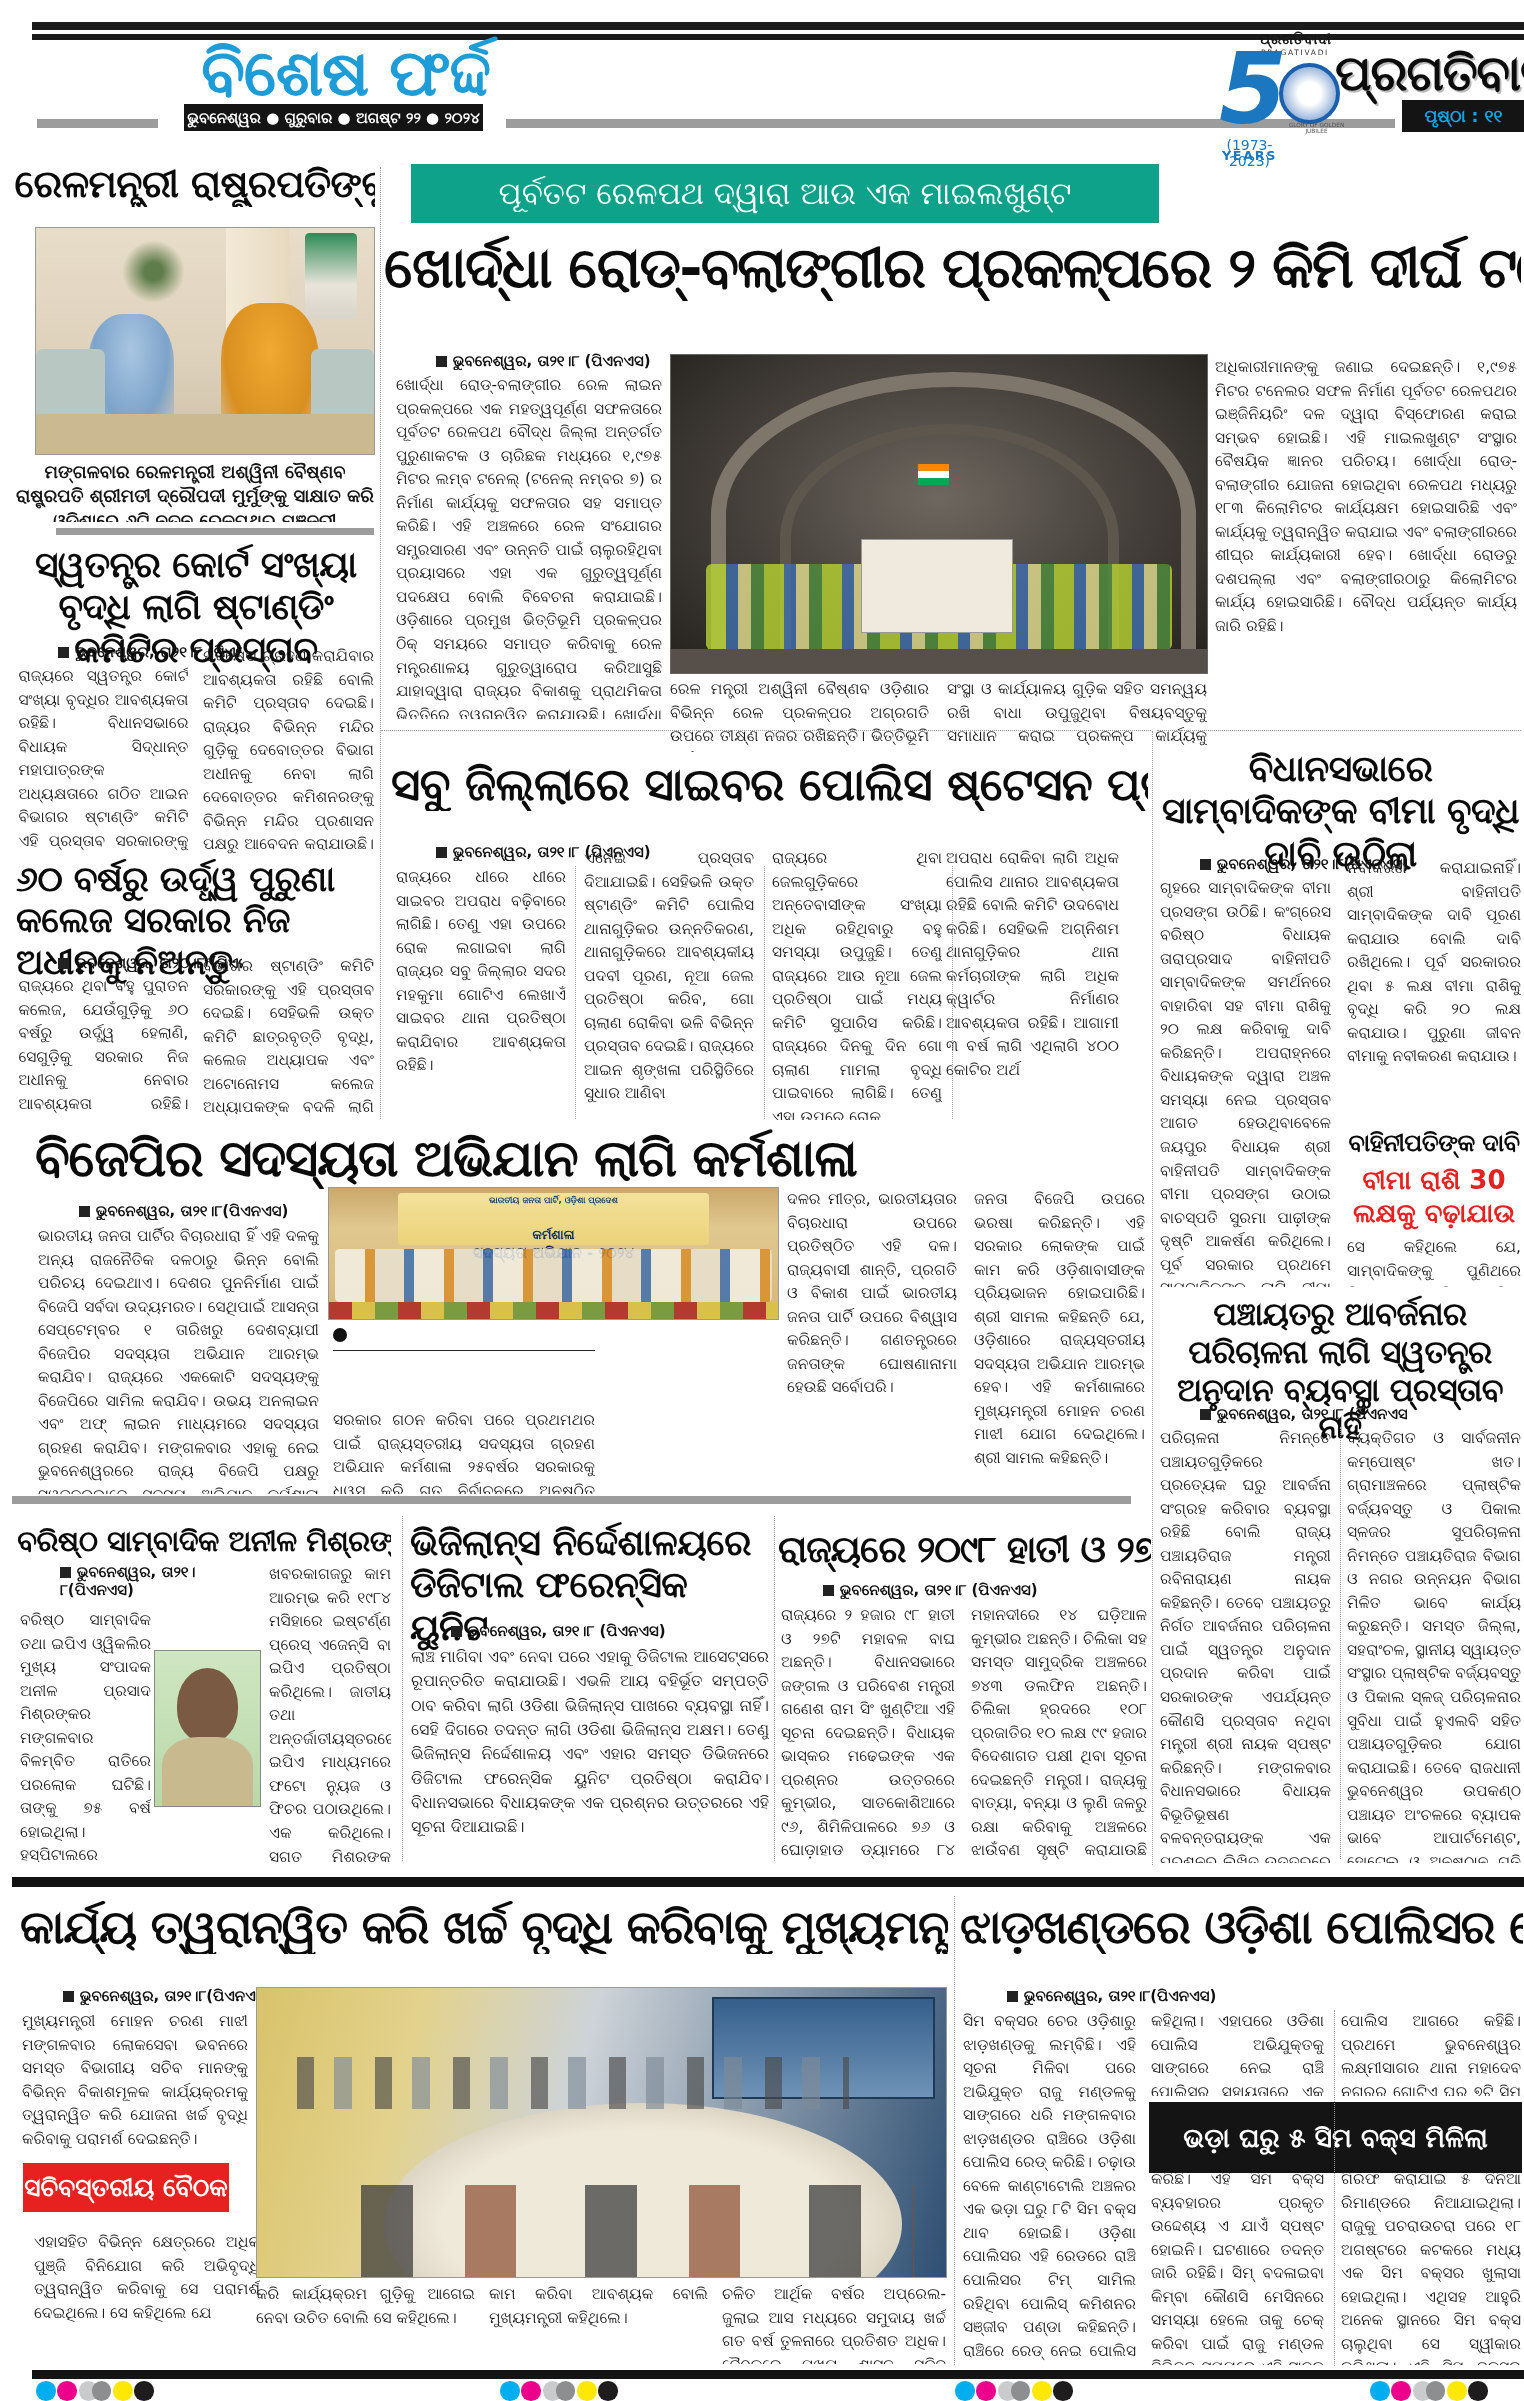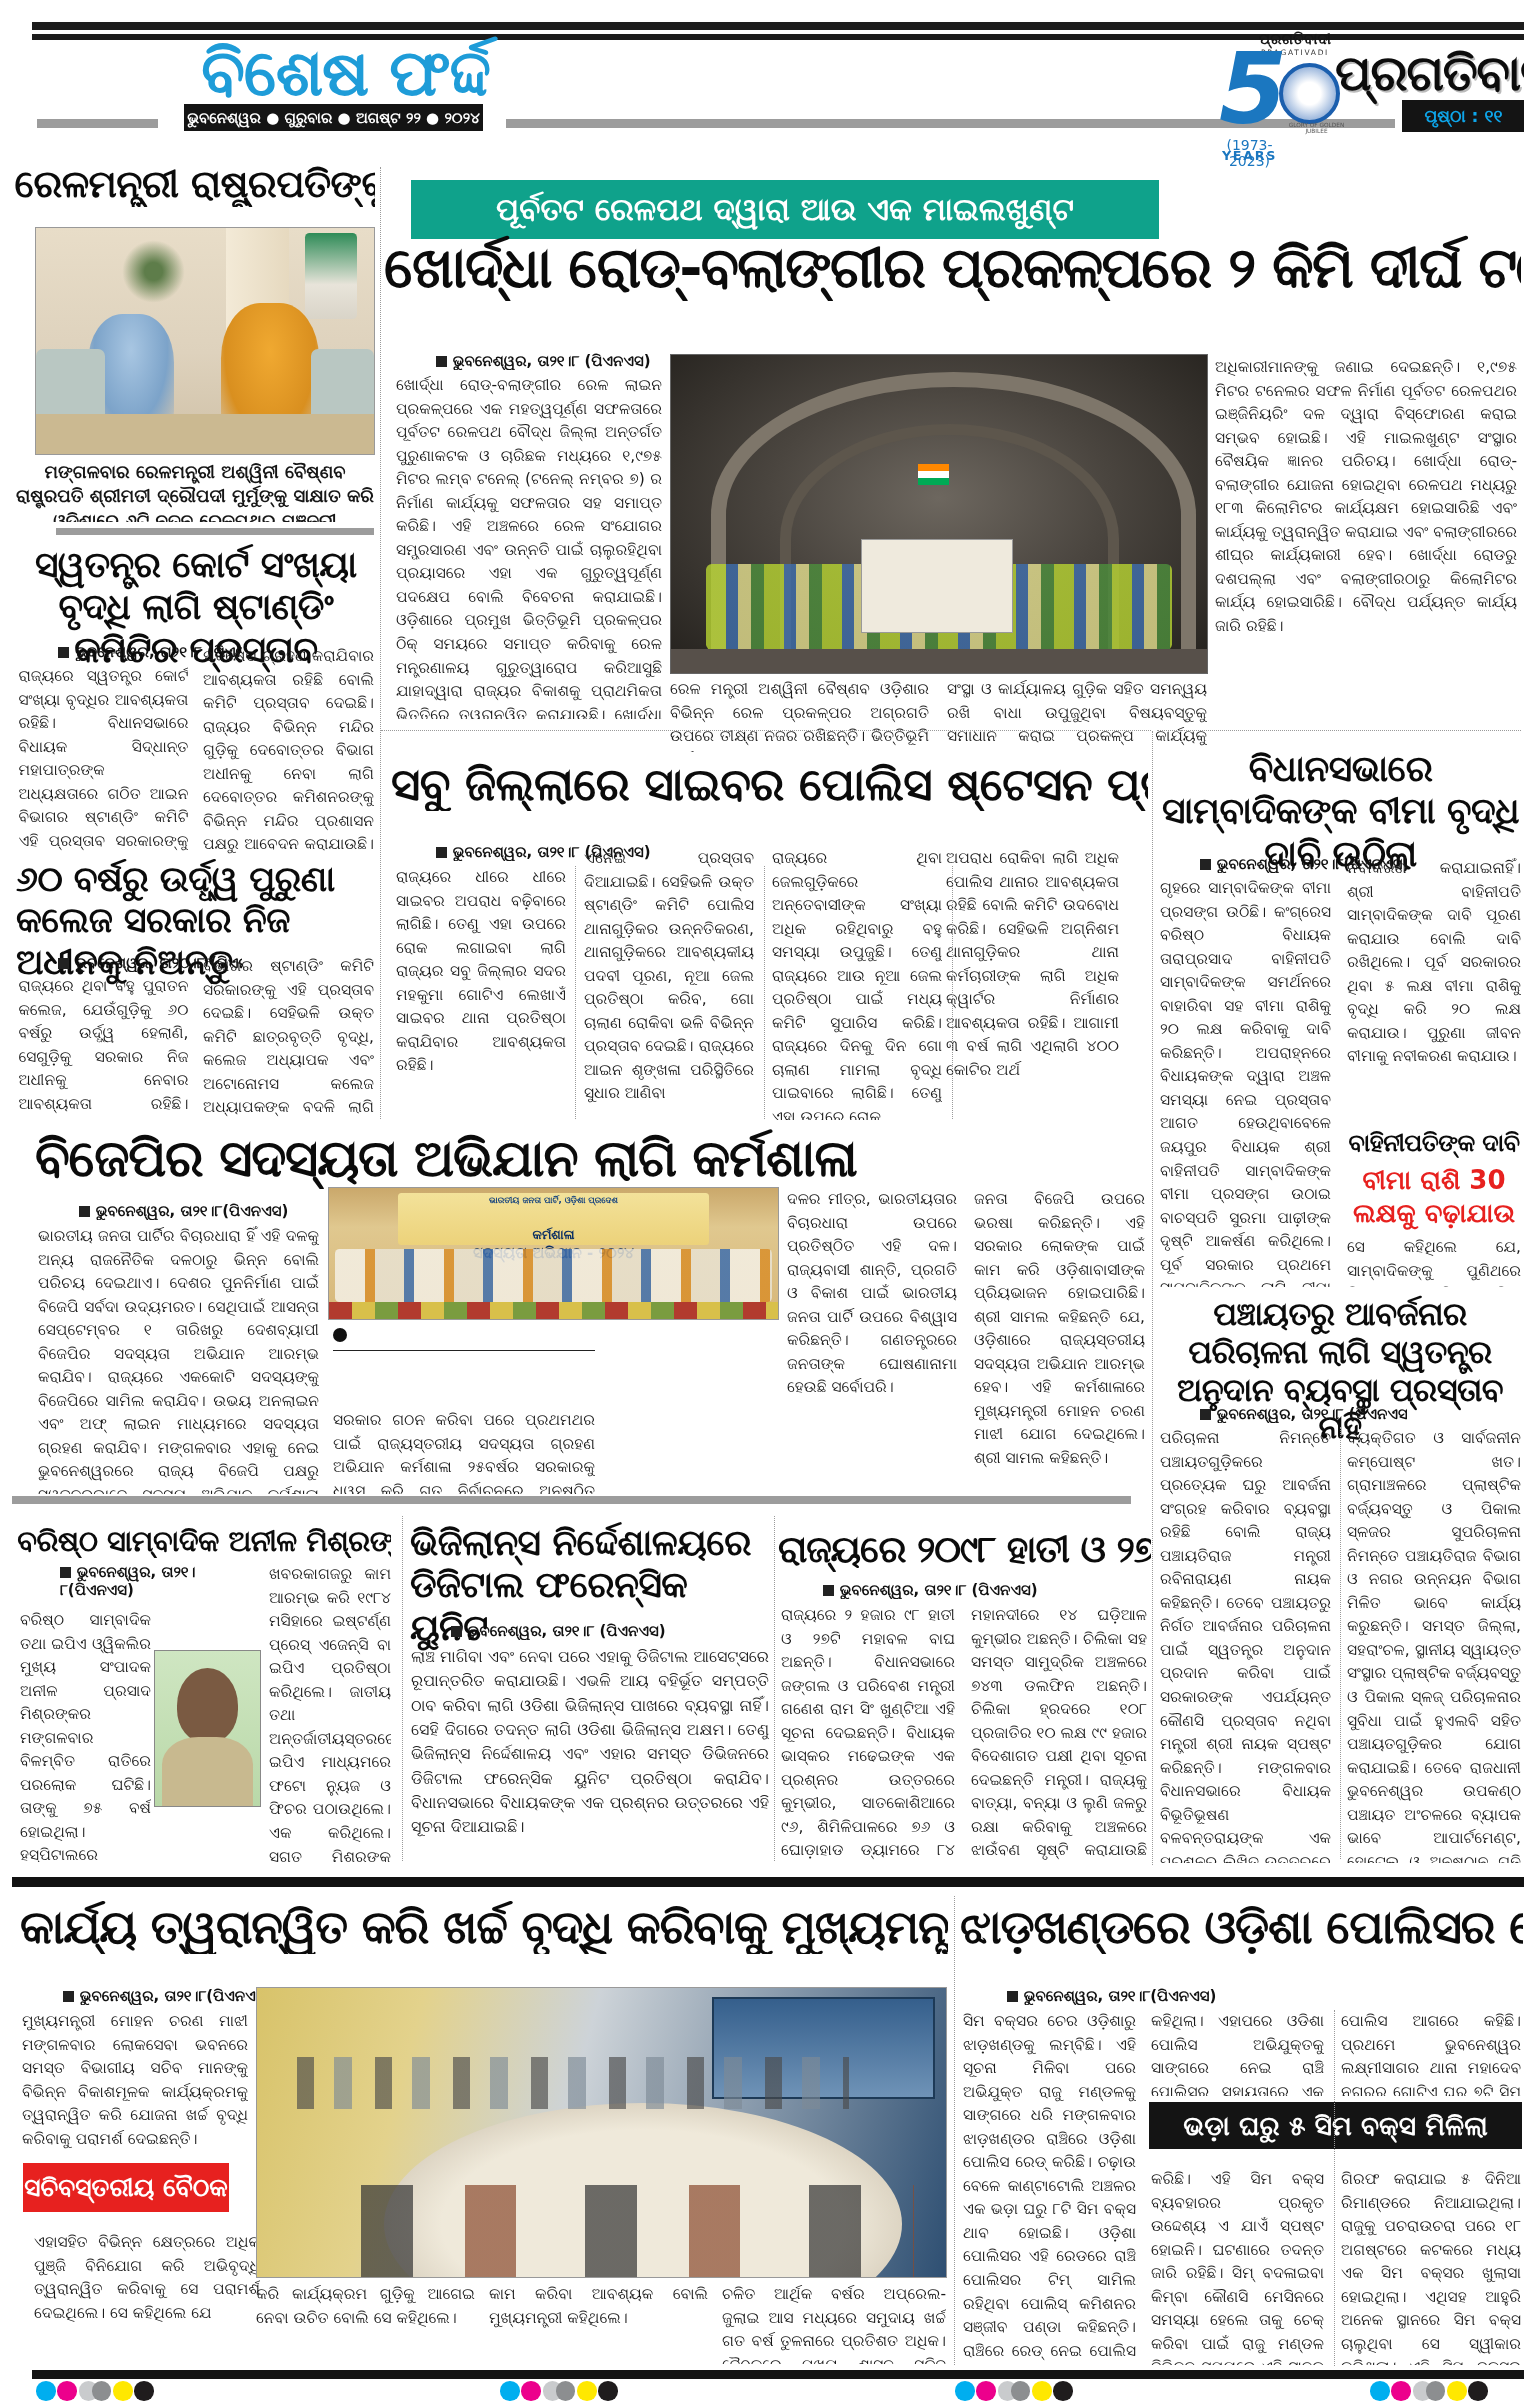--- a/index.html
+++ b/index.html
@@ -10,21 +10,21 @@
   .bc{font-size:15.5px;line-height:1.52;text-align:justify;overflow:hidden;color:#1a1a1a;}
   .cap{font-size:18px;line-height:1.35;font-weight:700;text-align:center;color:#161616;}
   .dl{font-size:15px;font-weight:700;white-space:nowrap;overflow:hidden;margin-left:40px;}
   .sq{display:inline-block;width:11px;height:11px;background:#222;margin-right:5.8px;vertical-align:middle;}
   .vd{border-left:1.7px dotted #9a9a9a;width:0;}
   .hd{border-top:1.7px dotted #9a9a9a;height:0;}
   .grule{background:#9c9c9c;}
   .blackbar{background:#141414;}
   .photo{overflow:hidden;}
   .dot{width:19.6px;height:19.6px;border-radius:50%;display:inline-block;margin-right:1.7px;vertical-align:top;}
-  .kicker{background:#0fa28b;color:#fff;font-weight:700;text-align:center;margin-top:16px;}
+  .kicker{background:#0fa28b;color:#fff;font-weight:400;text-align:center;}
   .centered{display:flex;align-items:center;justify-content:center;}
 </style>
 </head>
 <body>
 
 <div class="abs" style="left:32px;top:22px;width:1493px;height:7.5px;background:#1c1c1c;"></div>
 <div class="abs" style="left:32px;top:34px;width:1493px;height:6.3px;background:#1c1c1c;"></div>
 
 <div class="abs" style="left:104px;top:36px;width:483px;text-align:center;font-size:64px;font-weight:700;color:#1e9cd8;letter-spacing:-1.2px;">ବିଶେଷ ଫର୍ଦ୍ଦ</div>
 
@@ -192,21 +192,21 @@
 <div class="abs bc" style="left:489px;top:2283px;width:219px;height:81px;">କାମ କରିବା ଆବଶ୍ୟକ ବୋଲି ମୁଖ୍ୟମନ୍ତ୍ରୀ କହିଥିଲେ।</div>
 <div class="abs bc" style="left:722px;top:2283px;width:224px;height:81px;">ଚଳିତ ଆର୍ଥିକ ବର୍ଷର ଅପ୍ରେଲ- ଜୁଲାଇ ଆସ ମଧ୍ୟରେ ସମୁଦାୟ ଖର୍ଚ୍ଚ ଗତ ବର୍ଷ ତୁଳନାରେ ପ୍ରତିଶତ ଅଧିକ। ବୈଠକରେ ମୁଖ୍ୟ ଶାସନ ସଚିବ ମନୋଜ ଆହୁଜା, ଉନ୍ନୟନ କମିଶନର ଅନୁ ଗର୍ଗ, ମୁଖ୍ୟମନ୍ତ୍ରୀଙ୍କ ଅତିରିକ୍ତ ମୁଖ୍ୟ ଶାସନ ସଚିବ ନିକୁଞ୍ଜ ବିହାରୀ ଧଳ ଏବଂ ଶାସନ ସଚିବମାନେ ଉପସ୍ଥିତ ଥିଲେ।</div>
 
 <div class="abs hl" style="left:960px;top:1900px;width:563px;font-size:46px;white-space:nowrap;overflow:hidden;letter-spacing:-1.2px;">ଝାଡ଼ଖଣ୍ଡରେ ଓଡ଼ିଶା ପୋଲିସର ରେଡ୍</div>
 <div class="abs dl" style="left:967px;top:1987px;width:230px;">
   <span class="sq"></span><span>ଭୁବନେଶ୍ୱର, ତା୨୧।୮(ପିଏନଏସ)</span>
 </div>
 <div class="abs bc" style="left:963px;top:2010px;width:173px;height:356px;">ସିମ ବକ୍ସର ଚେର ଓଡ଼ିଶାରୁ ଝାଡ଼ଖଣ୍ଡକୁ ଲମ୍ବିଛି। ଏହି ସୂଚନା ମିଳିବା ପରେ ଅଭିଯୁକ୍ତ ରାଜୁ ମଣ୍ଡଳକୁ ସାଙ୍ଗରେ ଧରି ମଙ୍ଗଳବାର ଝାଡ଼ଖଣ୍ଡର ରାଞ୍ଚିରେ ଓଡ଼ିଶା ପୋଲିସ ରେଡ୍ କରିଛି। ଚଢ଼ାଉ ବେଳେ କାଣ୍ଟାଟୋଲି ଅଞ୍ଚଳର ଏକ ଭଡ଼ା ଘରୁ ୮ଟି ସିମ ବକ୍ସ ଥାବ ହୋଇଛି। ଓଡ଼ିଶା ପୋଲିସର ଏହି ରେଡରେ ରାଞ୍ଚି ପୋଲିସର ଟିମ୍ ସାମିଲ ରହିଥିବା ପୋଲିସ୍ କମିଶନର ସଞ୍ଜୀବ ପଣ୍ଡା କହିଛନ୍ତି। ରାଞ୍ଚିରେ ରେଡ୍ ନେଇ ପୋଲିସ କମିଶନର ଶ୍ରୀ ପଣ୍ଡା କହିଛନ୍ତି, ପୂର୍ବରୁ ଓଡ଼ିଶାରେ ୨ଟି ସିମ ବକ୍ସ ରାକେଟର ପର୍ଦ୍ଦାଫାସ ହୋଇଛି। ତ୍ରୁତୀୟ ରାକେଟ ଝାଡ଼ଖଣ୍ଡରେ ଚାଲୁଥିଲା। ଅଭିଯୁକ୍ତ ରାଜୁ ମଣ୍ଡଳକୁ ପଚରାଉଚରା ସମୟରେ ସେ ରାଞ୍ଚିରେ ଅପରେଟ ହେଉଥିବା ସିମ ବକ୍ସ ସମ୍ପର୍କରେ</div>
 <div class="abs bc" style="left:1151px;top:2010px;width:173px;height:86px;">କହିଥିଲା। ଏହାପରେ ଓଡିଶା ପୋଲିସ ଅଭିଯୁକ୍ତକୁ ସାଙ୍ଗରେ ନେଇ ରାଞ୍ଚି ପୋଲିସର ସହାୟତାରେ ଏକ ଭଡା ଘରେ ରେଡ୍ କରିଥିଲା। ଘରଟି ବନ୍ଦ ଥିବାବେଳେ ପୋଲିସ ତାଲା ଭାଙ୍ଗି ସେଠାରୁ ୫ଟି ସିମ ବକ୍ସ ଜବତ</div>
 <div class="abs bc" style="left:1341px;top:2010px;width:180px;height:86px;">ପୋଲିସ ଆଗରେ କହିଛି। ପ୍ରଥମେ ଭୁବନେଶ୍ୱର ଲକ୍ଷ୍ମୀସାଗର ଥାନା ମହାଦେବ ନଗରରୁ ଗୋଟିଏ ଘରୁ ୭ଟି ସିମ ବକ୍ସ ମିଳିଥିଲା।</div>
-<div class="abs blackbar centered" style="left:1149px;top:2102px;width:373px;height:47px;">
+<div class="abs blackbar centered" style="left:1149px;top:2102px;width:373px;height:71px;">
   <span style="color:#fff;font-size:26.5px;font-weight:700;">ଭଡ଼ା ଘରୁ ୫ ସିମ ବକ୍ସ ମିଳିଲା</span>
 </div>
 <div class="abs bc" style="left:1151px;top:2168px;width:173px;height:197px;">କରିଛି। ଏହି ସିମ ବକ୍ସ ବ୍ୟବହାରର ପ୍ରକୃତ ଉଦ୍ଦେଶ୍ୟ ଏ ଯାଏଁ ସ୍ପଷ୍ଟ ହୋଇନି। ଘଟଣାରେ ତଦନ୍ତ ଜାରି ରହିଛି। ସିମ୍ ବଦଳାଇବା କିମ୍ବା କୌଣସି ମେସିନରେ ସମସ୍ୟା ହେଲେ ତାକୁ ଚେକ୍ କରିବା ପାଇଁ ରାଜୁ ମଣ୍ଡଳ ବିଭିନ୍ନ ସମୟରେ ଏହି ସ୍ଥାନକୁ ଆସୁଥିଲା। ପାଖରେ ବିର୍ସା ମୁଣ୍ଡ ବସଷ୍ଟାଣ୍ଡ ଥିବାରୁ ସେ ସହଜରେ ବସରେ ଆସି ନିଜର କାମ ସାରି ଯାଉଥିବାର ରେଡ୍ ବେଳେ</div>
 <div class="abs bc" style="left:1341px;top:2168px;width:180px;height:197px;">ଗିରଫ କରାଯାଇ ୫ ଦିନିଆ ରିମାଣ୍ଡରେ ନିଆଯାଇଥିଲା। ରାଜୁକୁ ପଚରାଉଚରା ପରେ ୧୮ ଅଗଷ୍ଟରେ କଟକରେ ମଧ୍ୟ ଏକ ସିମ ବକ୍ସର ଖୁଲାସା ହୋଇଥିଲା। ଏଥିସହ ଆହୁରି ଅନେକ ସ୍ଥାନରେ ସିମ ବକ୍ସ ଚାଲୁଥିବା ସେ ସ୍ୱୀକାର କରିଥିଲା। ଏହି ସିମ ବକ୍ସର ହ୍ୟାଣ୍ଡେଲର ଜଣେ ବାଂଲାଦେଶୀ ନାଗରିକ ଅସଦୁର ଜମାନ ରହିଥିବା ପୋଲିସ୍ କମିଶନର ଶ୍ରୀ ପଣ୍ଡା କହିଛନ୍ତି।</div>
 <div class="abs vd" style="left:1334px;top:2010px;height:356px;"></div>
 
 <div class="abs vd" style="left:380px;top:167px;height:952px;"></div>
 <div class="abs vd" style="left:1152px;top:731px;height:1134px;"></div>
 <div class="abs vd" style="left:402px;top:1516px;height:345px;"></div>
 <div class="abs vd" style="left:774px;top:1516px;height:345px;"></div>

